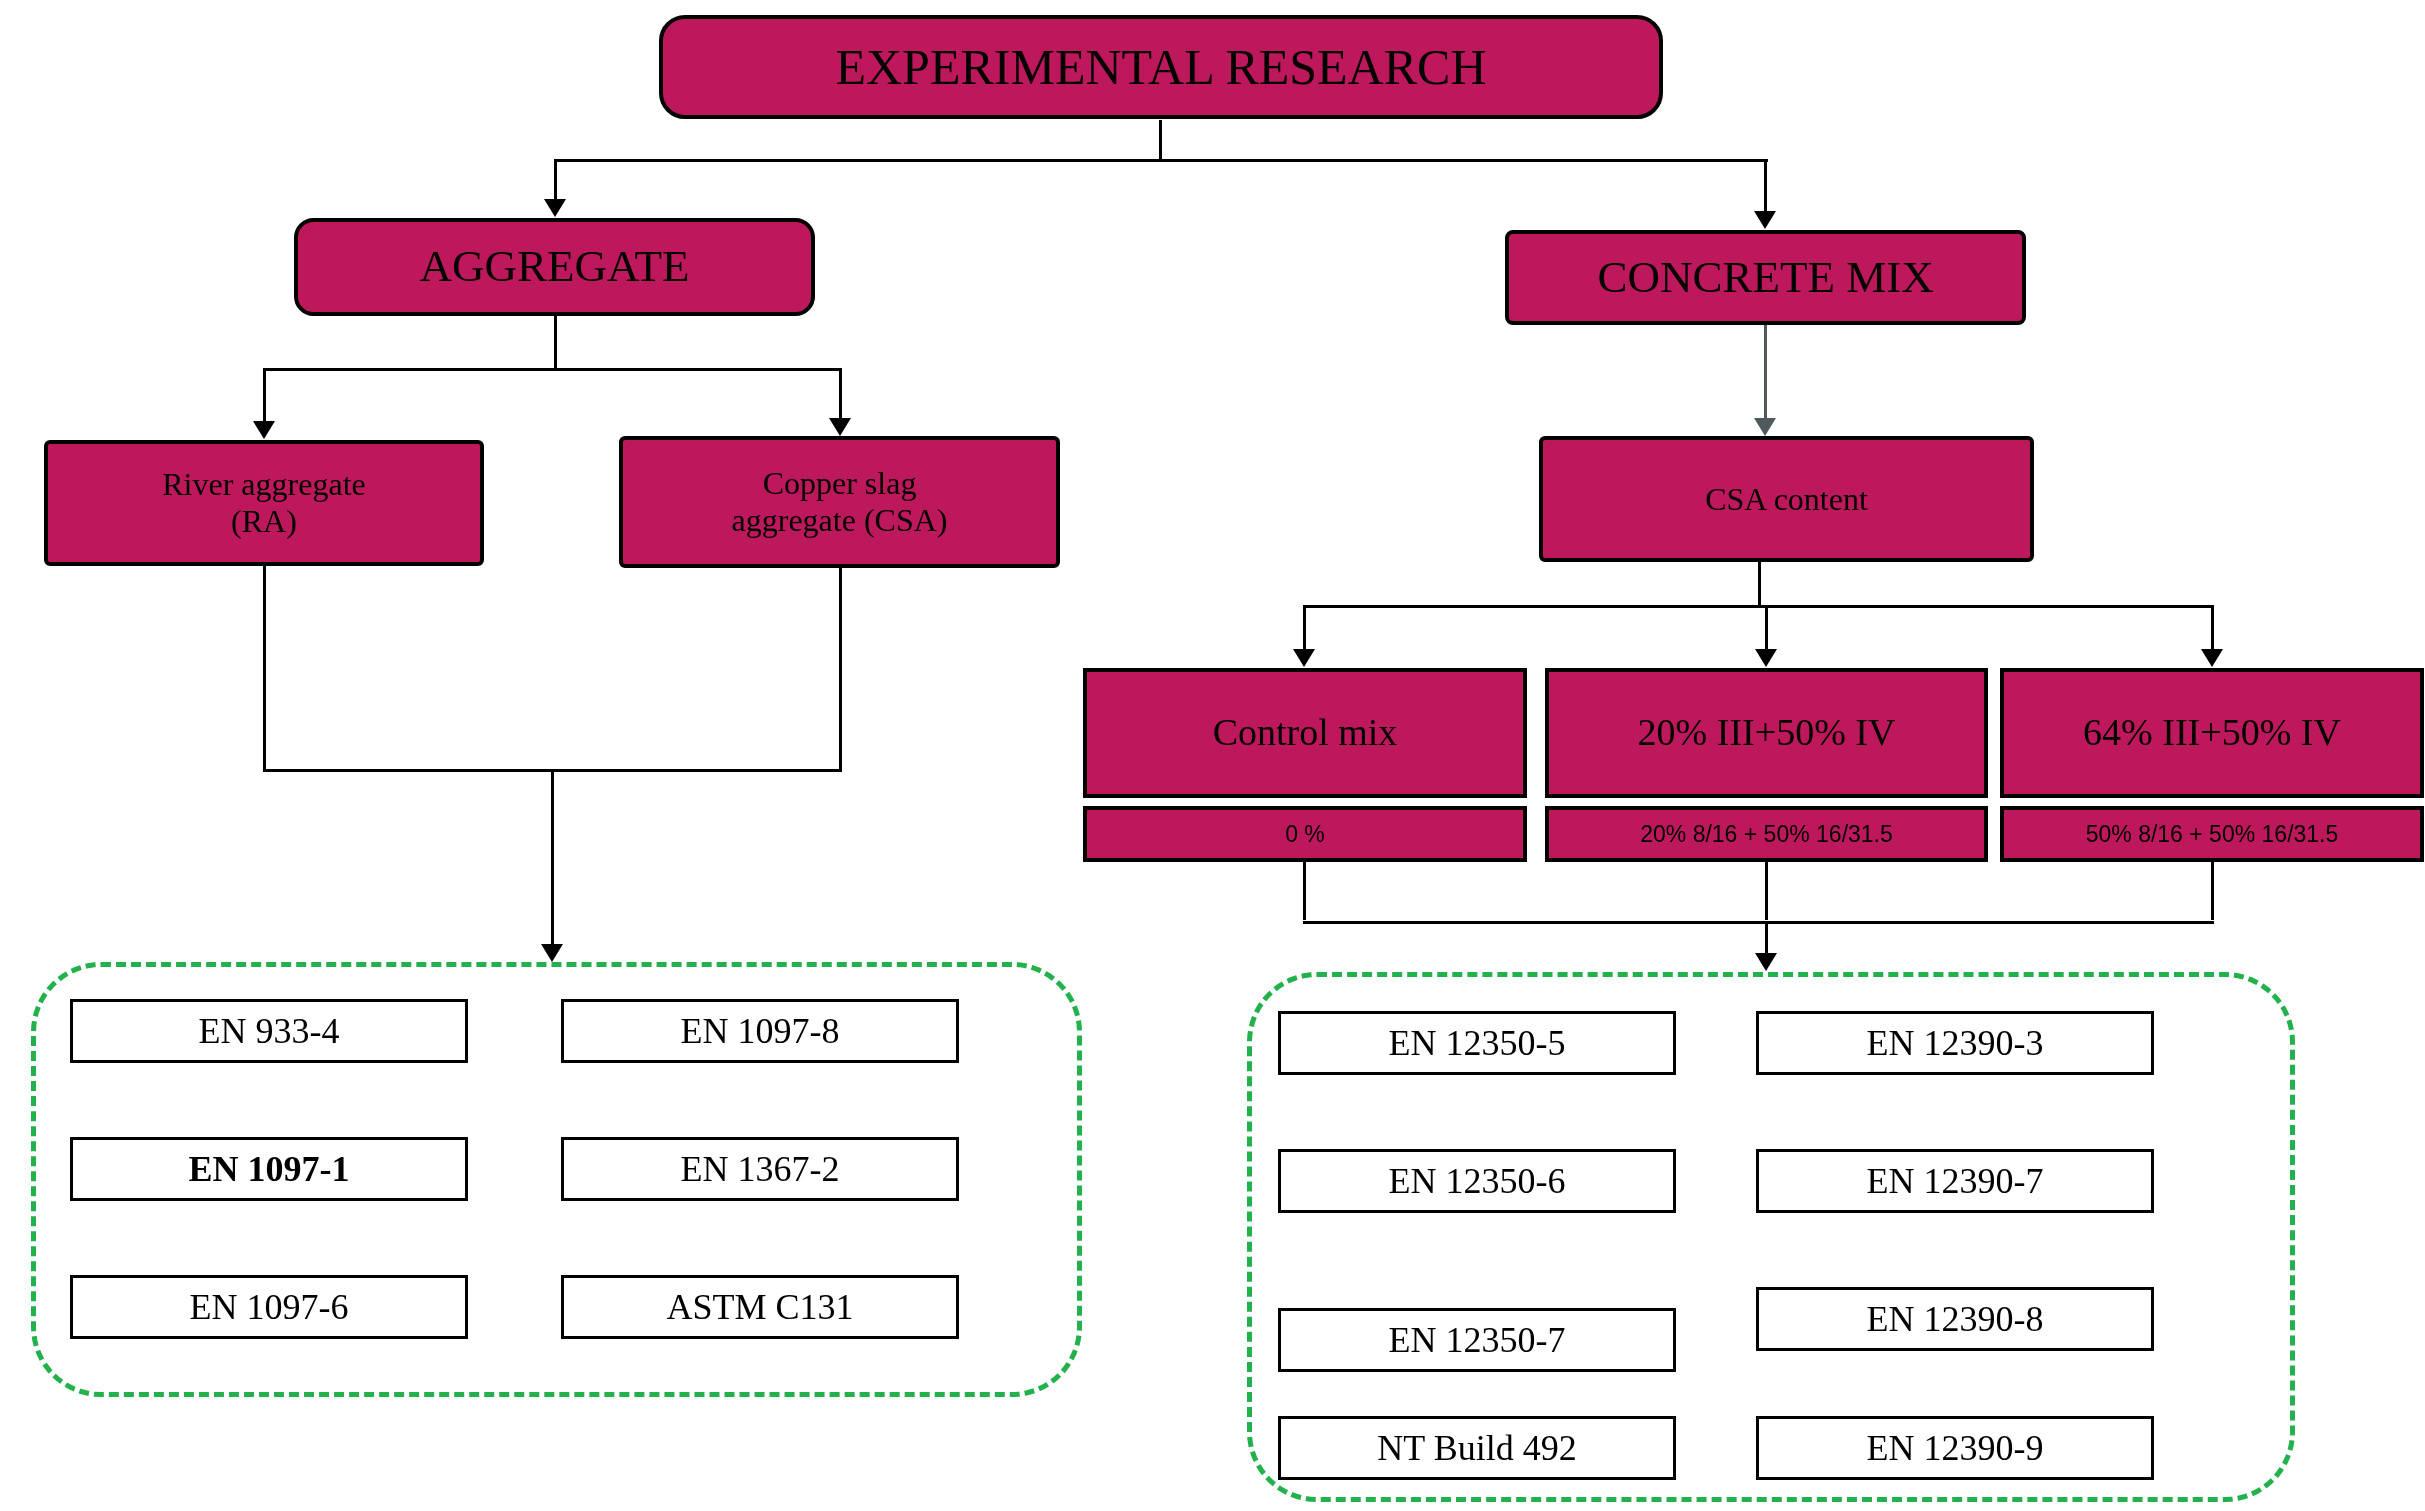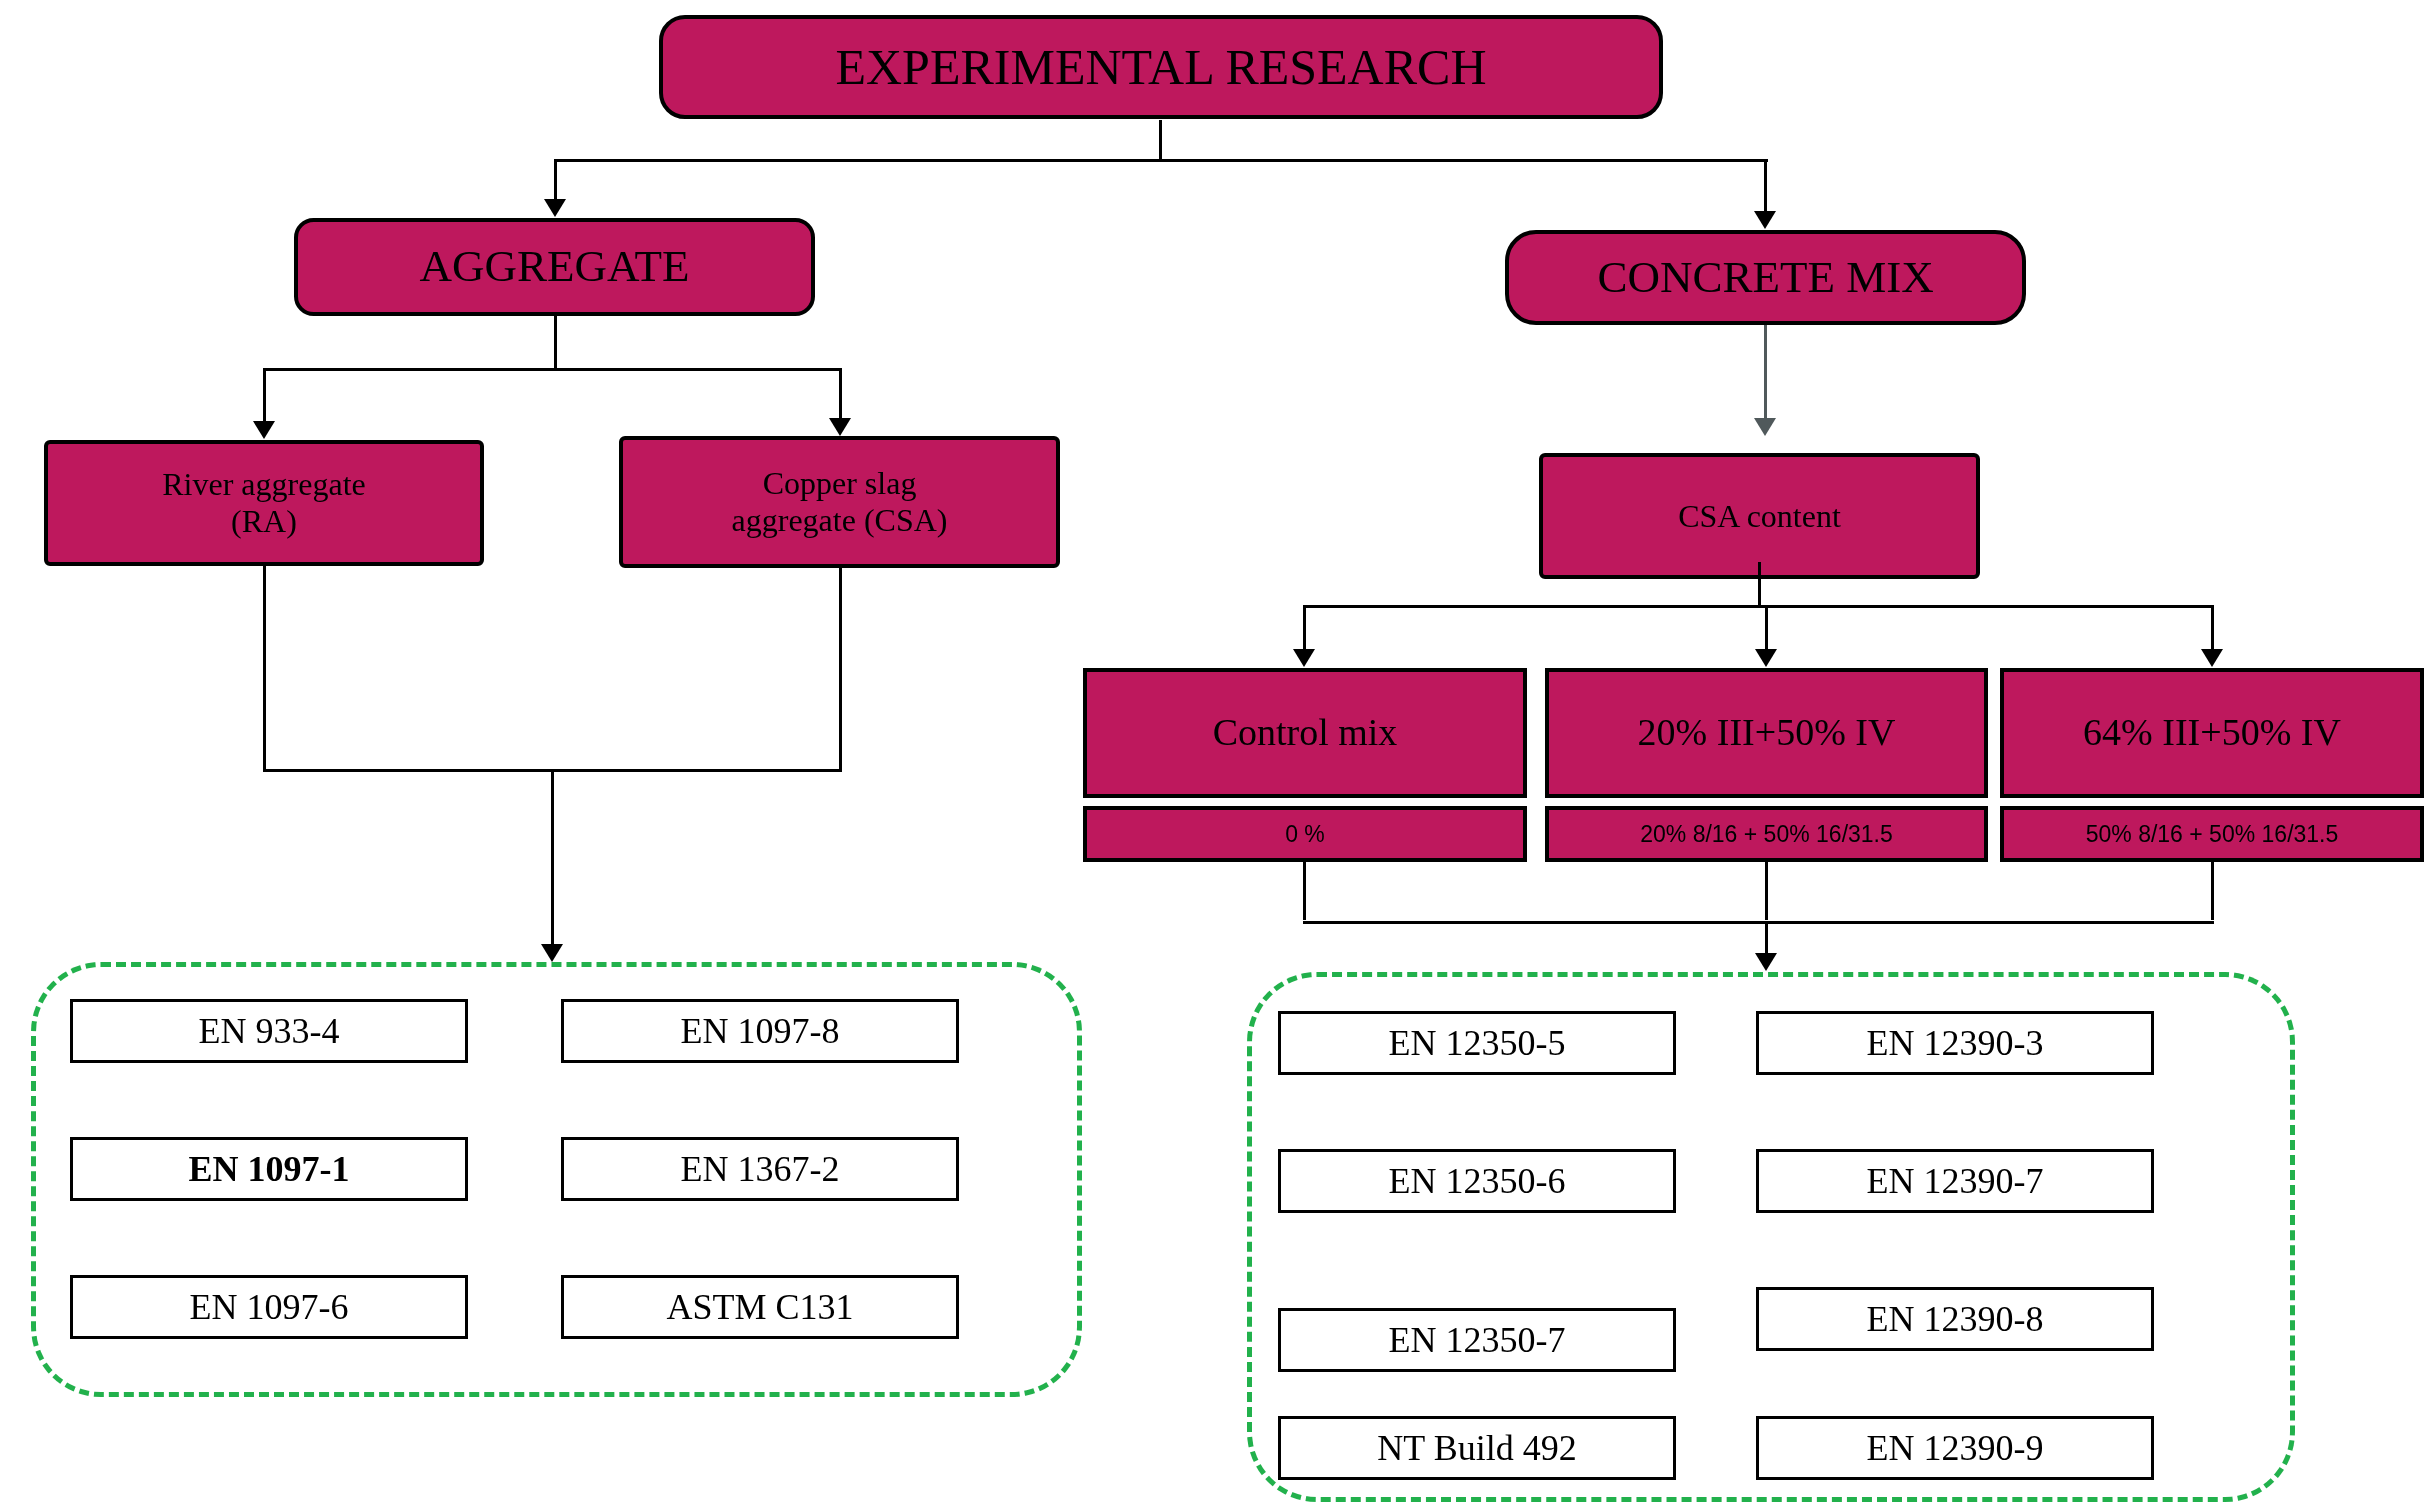--- a/index.html
+++ b/index.html
@@ -51,21 +51,21 @@
   <div class="vline" style="left:1159px;top:120px;height:40px;"></div>
   <div class="hline" style="left:554px;top:159px;width:1214px;"></div>
   <div class="vline" style="left:554px;top:159px;height:40px;"></div>
   <div class="ah" style="left:544px;top:199px;"></div>
   <div class="vline" style="left:1764px;top:159px;height:52px;"></div>
   <div class="ah" style="left:1754px;top:211px;"></div>
 
   <div class="box rounded f-l2" style="left:294px;top:218px;width:521px;height:98px;border-radius:19.6px;">
     <span>AGGREGATE</span>
   </div>
-  <div class="box rounded f-l2" style="left:1505px;top:230px;width:521px;height:95px;border-radius:31px;">
+  <div class="box rounded f-l2" style="left:1505px;top:230px;width:521px;height:95px;border-radius:8px;">
     <span>CONCRETE MIX</span>
   </div>
 
   <div class="vline" style="left:554px;top:316px;height:52px;"></div>
   <div class="hline" style="left:263px;top:368px;width:577px;"></div>
   <div class="vline" style="left:263px;top:368px;height:53px;"></div>
   <div class="ah" style="left:253px;top:421px;"></div>
   <div class="vline" style="left:839px;top:368px;height:50px;"></div>
   <div class="ah" style="left:829px;top:418px;"></div>
 
@@ -74,21 +74,21 @@
     <span>(RA)</span>
   </div>
   <div class="box f-l3" style="left:619px;top:436px;width:441px;height:132px;">
     <span>Copper slag</span>
     <span>aggregate (CSA)</span>
   </div>
 
   <div class="vline gray-line" style="left:1764px;top:325px;height:93px;"></div>
   <div class="ah gray-head" style="left:1754px;top:418px;"></div>
 
-  <div class="box f-l3" style="left:1539px;top:436px;width:441px;height:126px;margin-top:17px;">
+  <div class="box f-l3" style="left:1539px;top:436px;width:495px;height:126px;">
     <span>CSA content</span>
   </div>
 
   <div class="vline" style="left:1758px;top:562px;height:43px;"></div>
   <div class="hline" style="left:1303px;top:605px;width:909px;"></div>
   <div class="vline" style="left:1303px;top:605px;height:44px;"></div>
   <div class="ah" style="left:1293px;top:649px;"></div>
   <div class="vline" style="left:1765px;top:605px;height:44px;"></div>
   <div class="ah" style="left:1755px;top:649px;"></div>
   <div class="vline" style="left:2211px;top:605px;height:44px;"></div>

